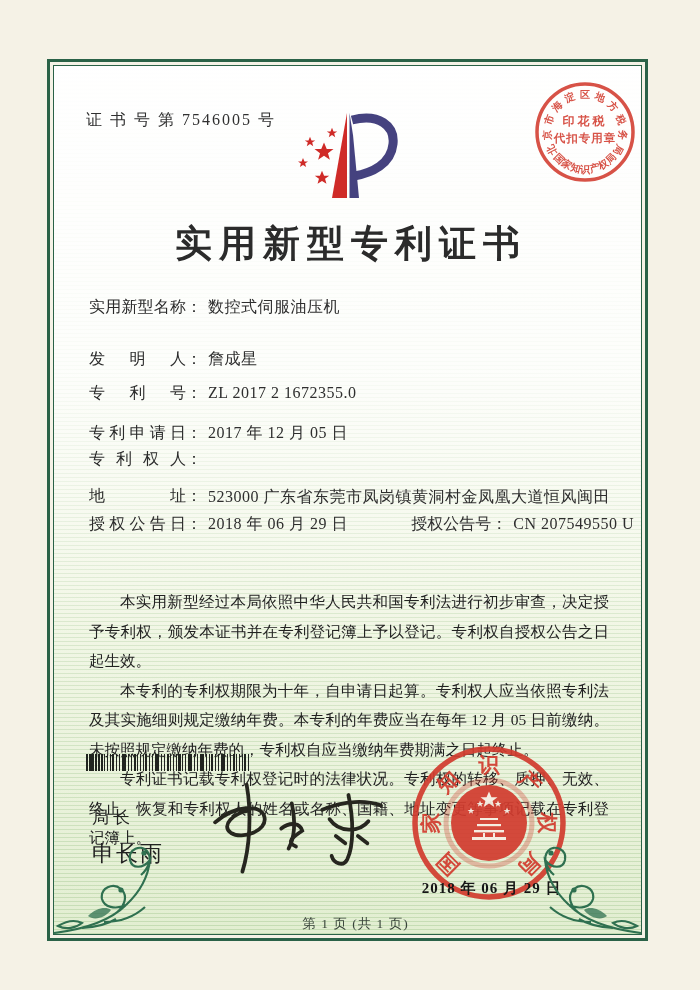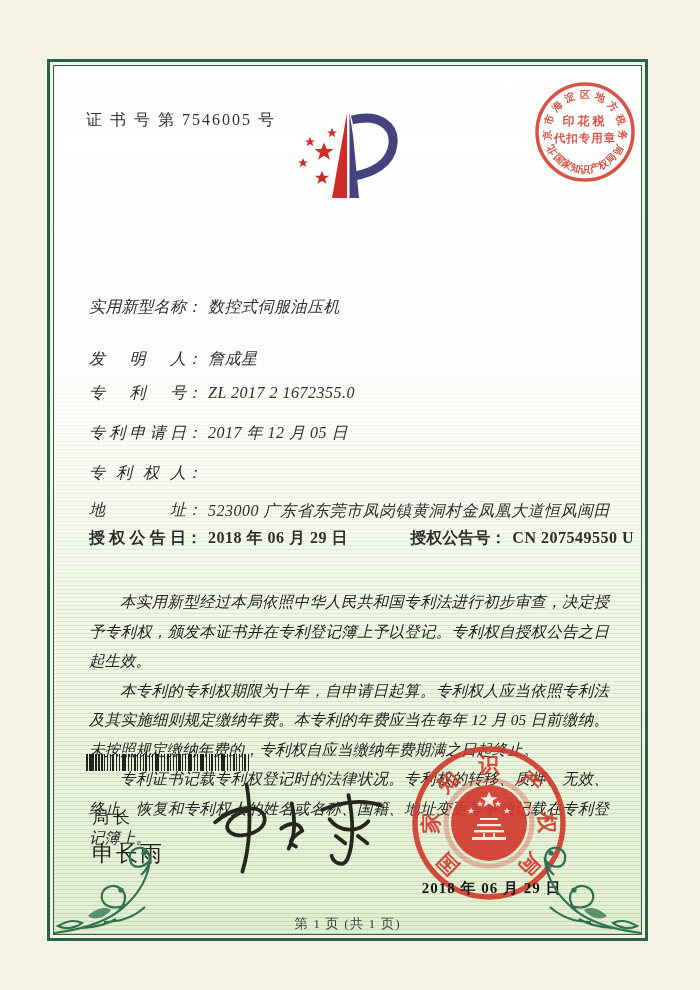--- a/index.html
+++ b/index.html
@@ -28,55 +28,55 @@
     position:absolute; left:32px; top:44px;
     font-size:16px; letter-spacing:2px; color:#303030;
   }
   .logo { position:absolute; left:235px; top:45px; width:112px; height:92px; }
   .title {
     position:absolute; top:153px; left:0; width:100%;
     text-align:center; font-size:37px; font-weight:bold;
     letter-spacing:7px; text-indent:7px; color:#2b2b2b;
   }
   .fields { position:absolute; left:35px; top:230px; width:545px; font-size:16px; }
-  .frow { display:flex; line-height:22px;font-style:italic; }
+  .frow { display:flex; line-height:22px; }
   .flabel {
     display:inline-block; width:97px;
     text-align:justify; text-align-last:justify; flex:none;
     color:#2b2b2b;
   }
   .fcolon { flex:none; }
   .fvalue { padding-left:6px; letter-spacing:0.5px; }
   .mb-name{margin-bottom:30px}.mb-inv{margin-bottom:12px}.mb-pat{margin-bottom:18px}
-  .mb-fil{margin-bottom:18px}.mb-tee{margin-bottom:15px}
+  .mb-fil{margin-bottom:4px}.mb-tee{margin-bottom:15px}
   .addr-val{ line-height:24px; }
   .frow-addr{ margin-bottom:4px; }
-  .grant-row{ display:flex; justify-content:space-between; width:545px;font-weight:bold; }
+  .grant-row{ display:flex; justify-content:space-between; width:545px; }
   .grant-pair{ display:flex; line-height:22px; }
   .paras {
     position:absolute; left:35px; top:521px; width:520px;
-    font-size:15.5px; line-height:29.5px; text-align:justify; color:#222;font-style:italic;
+    font-size:15.5px; line-height:29.5px; text-align:justify; color:#222;
   }
   .paras p { text-indent:2em; }
   .barcode {
     position:absolute; left:32px; top:688px; width:163px; height:17px;
     background:
       repeating-linear-gradient(90deg,#20241f 0 1.5px,transparent 1.5px 3px),
       repeating-linear-gradient(90deg,transparent 0 4px,#20241f 4px 6.5px,transparent 6.5px 11px);
   }
   .sig-role { position:absolute; left:38px; top:740px; font-size:17px; letter-spacing:4px; color:#222;text-align:center; }
   .sig-name { position:absolute; left:38px; top:773px; font-size:22px; letter-spacing:2px; color:#222; }
   .sig-script { position:absolute; left:128px; top:708px; width:230px; height:105px; }
   .seal { position:absolute; left:350px; top:672px; width:170px; height:170px; opacity:0.92; }
   .seal-date {
     position:absolute; left:320px; top:813px; width:235px; text-align:center;
     font-size:15px; letter-spacing:1px; color:#161616; font-weight:bold;
   }
   .footer {
-    position:absolute; left:0; top:849px; width:100%; text-align:center;
+    position:absolute; left:8px; top:849px; width:100%; text-align:center;
     font-size:13.5px; color:#38443a; letter-spacing:1px;
   }
   .tax-stamp { position:absolute; left:476px; top:11px; width:110px; height:110px; opacity:0.88; }
   .flourish { position:absolute; bottom:-2px; width:118px; height:100px; }
   .flourish.left { left:-2px; }
   .flourish.right { right:-2px; transform:scaleX(-1); }
   svg text { font-family:"Liberation Serif","DejaVu Serif",serif; }
 </style>
 </head>
 <body>
@@ -123,20 +123,21 @@
       <polygon points="60.5,2 60.5,87 70,87 64,24" fill="#45427f"></polygon>
       <g fill="#cf2b28">
         <use href="#star" transform="translate(43,22) scale(0.52)"></use>
         <use href="#star" transform="translate(21,31) scale(0.52)"></use>
         <use href="#star" transform="translate(35,41) scale(0.95)"></use>
         <use href="#star" transform="translate(14,52) scale(0.5)"></use>
         <use href="#star" transform="translate(33,67) scale(0.72)"></use>
       </g>
     </svg>
 
+    <div class="title">实用新型专利证书</div>
 
     <div class="fields">
       <div class="frow mb-name">
         <span class="flabel">实用新型名称</span>
           <span class="fcolon">：</span>
         <span class="fvalue">数控式伺服油压机</span>
       </div>
       <div class="frow mb-inv">
         <span class="flabel">发明人</span>
           <span class="fcolon">：</span>

